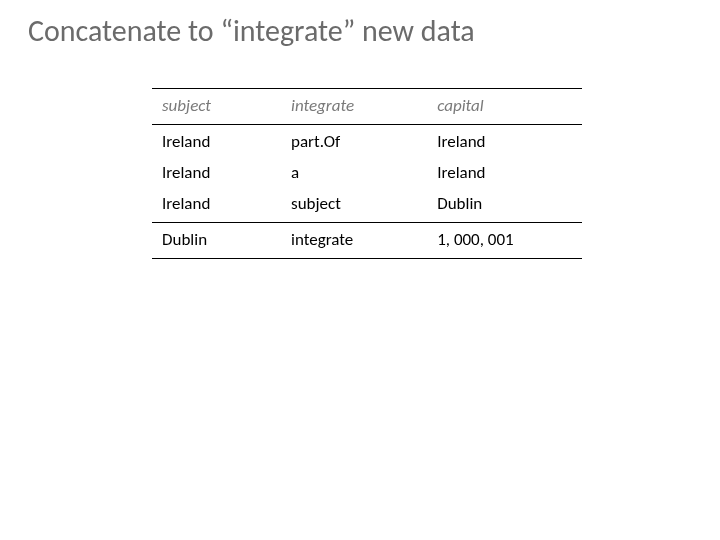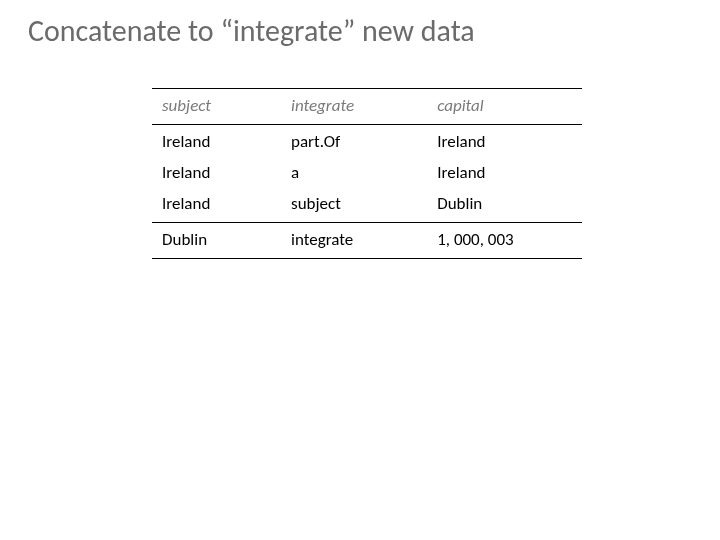--- a/index.html
+++ b/index.html
@@ -97,19 +97,19 @@
         </tr>
         <tr class="grp-last">
           <td>Ireland</td>
           <td>subject</td>
           <td>Dublin</td>
         </tr>
 
         <tr class="single">
           <td>Dublin</td>
           <td>integrate</td>
-          <td>1, 000, 003</td>
+          <td>1, 000, 001</td>
         </tr>
       </tbody>
     </table>
   </div>
 
 </div>
 
 </body></html>

